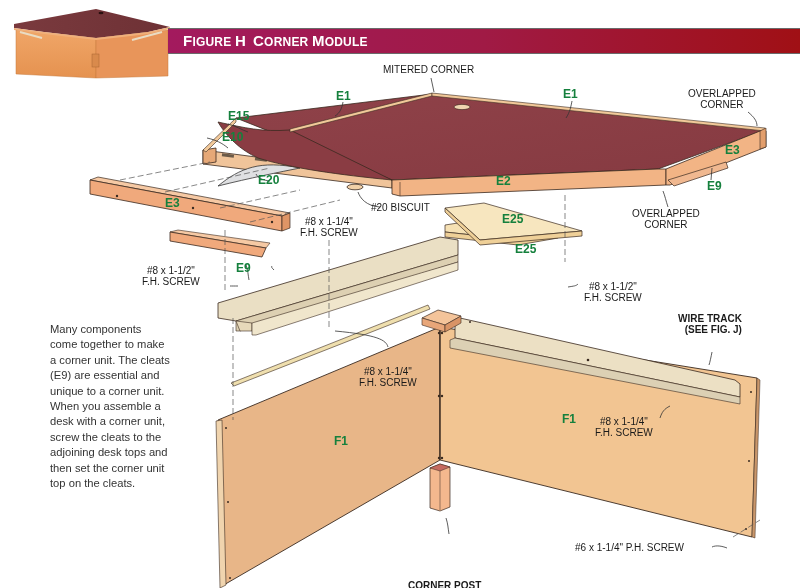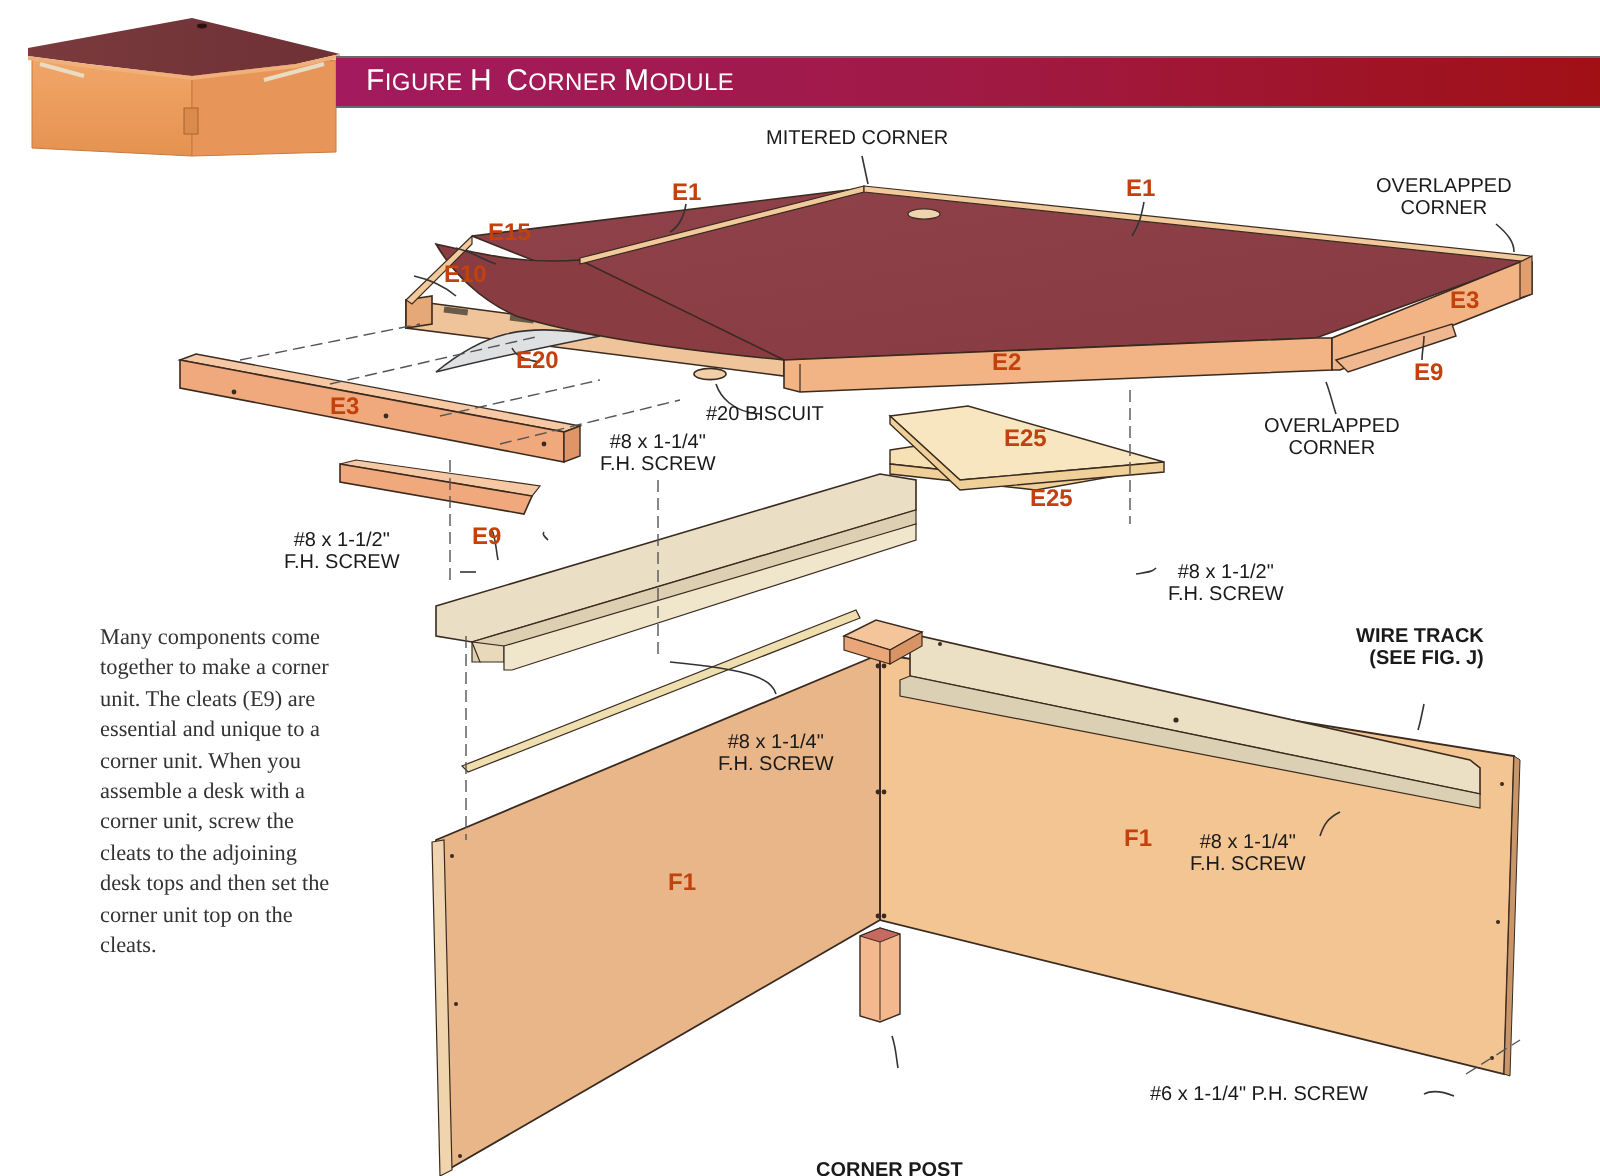--- a/index.html
+++ b/index.html
@@ -4,32 +4,32 @@
 <style>
   html, body { margin: 0; padding: 0; background: #ffffff; }
   body { width: 800px; height: 588px; position: relative; overflow: hidden; font-family: "Liberation Sans", sans-serif; }
   #stage { position: absolute; left: 0; top: 0; width: 800px; height: 588px; }
   .title-bar {
     position: absolute; left: 168px; top: 28px; width: 632px; height: 24px;
     background: linear-gradient(to right, #a31a5e 0%, #a01a45 50%, #a01015 100%);
     border-top: 1px solid #6a6a6a; border-bottom: 1px solid #6a6a6a;
   }
   .title-text {
-    position: absolute; left: 183px; top: 32px; color: #ffffff; font-weight: normal;
+    position: absolute; left: 183px; top: 32px; color: #ffffff; font-weight: bold;
     font-size: 12px; letter-spacing: 0.2px; font-variant: small-caps; white-space: nowrap;
     font-family: "Liberation Sans", sans-serif;
   }
   .title-text .big { font-size: 15px; }
   .lbl { position: absolute; font-family: "Liberation Sans", sans-serif; color: #1a1a1a; font-size: 10px; line-height: 11px; white-space: nowrap; text-align: center; }
-  .part { font-weight: bold; font-size: 12px; color: #c2410c; }
+  .part { font-weight: bold; font-size: 12px; color: #15803d; }
   .note { font-size: 10px; }
   .bold { font-weight: bold; }
   .desc {
-    position: absolute; left: 50px; top: 312px; width: 120px;
-    font-family: Liberation Serif, serif; font-size: 11.2px; line-height: 15.4px; color: #333;
+    position: absolute; left: 50px; top: 322px; width: 120px;
+    font-family: Liberation Sans, sans-serif; font-size: 11.2px; line-height: 15.4px; color: #333;
   }
 </style>
 </head>
 <body>
 
 <div id="stage">
 
   <svg width="800" height="588" viewBox="0 0 800 588" xmlns="http://www.w3.org/2000/svg" style="position:absolute;left:0;top:0;">
     <defs>
       <linearGradient id="topgrad" x1="0" y1="0" x2="1" y2="1">
@@ -220,21 +220,21 @@
 
   <div class="lbl note" style="left:383px; top:64px;">MITERED CORNER</div>
   <div class="lbl note" style="left:688px; top:88px;">
     <div>OVERLAPPED</div>
     <div>CORNER</div>
   </div>
   <div class="lbl note" style="left:632px; top:208px;">
     <div>OVERLAPPED</div>
     <div>CORNER</div>
   </div>
-  <div class="lbl note" style="left:353px; top:202px;text-align:center;">#20 BISCUIT</div>
+  <div class="lbl note" style="left:371px; top:202px;text-align:center;">#20 BISCUIT</div>
   <div class="lbl note" style="left:300px; top:216px;">
     <div>#8 x 1-1/4"</div>
     <div>F.H. SCREW</div>
   </div>
   <div class="lbl note" style="left:142px; top:265px;">
     <div>#8 x 1-1/2"</div>
     <div>F.H. SCREW</div>
   </div>
   <div class="lbl note" style="left:584px; top:281px;">
     <div>#8 x 1-1/2"</div>
@@ -253,21 +253,21 @@
     <div>(SEE FIG. J)</div>
   </div>
   <div class="lbl note bold" style="left:408px; top:536px;margin-top:44px;">
     <div>CORNER POST</div>
     <div>(SEE FIG. K)</div>
   </div>
   <div class="lbl note" style="left:575px; top:542px;">#6 x 1-1/4" P.H. SCREW</div>
 
   <div class="lbl part" style="left:336px; top:91px;">E1</div>
   <div class="lbl part" style="left:563px; top:89px;">E1</div>
-  <div class="lbl part" style="left:244px; top:111px;">E15</div>
+  <div class="lbl part" style="left:228px; top:111px;">E15</div>
   <div class="lbl part" style="left:182px; top:132px;margin-left:40px;">E10</div>
   <div class="lbl part" style="left:258px; top:175px;">E20</div>
   <div class="lbl part" style="left:496px; top:176px;">E2</div>
   <div class="lbl part" style="left:165px; top:198px;">E3</div>
   <div class="lbl part" style="left:725px; top:145px;">E3</div>
   <div class="lbl part" style="left:236px; top:263px;">E9</div>
   <div class="lbl part" style="left:707px; top:181px;">E9</div>
   <div class="lbl part" style="left:502px; top:214px;">E25</div>
   <div class="lbl part" style="left:515px; top:244px;">E25</div>
   <div class="lbl part" style="left:334px; top:436px;">F1</div>

